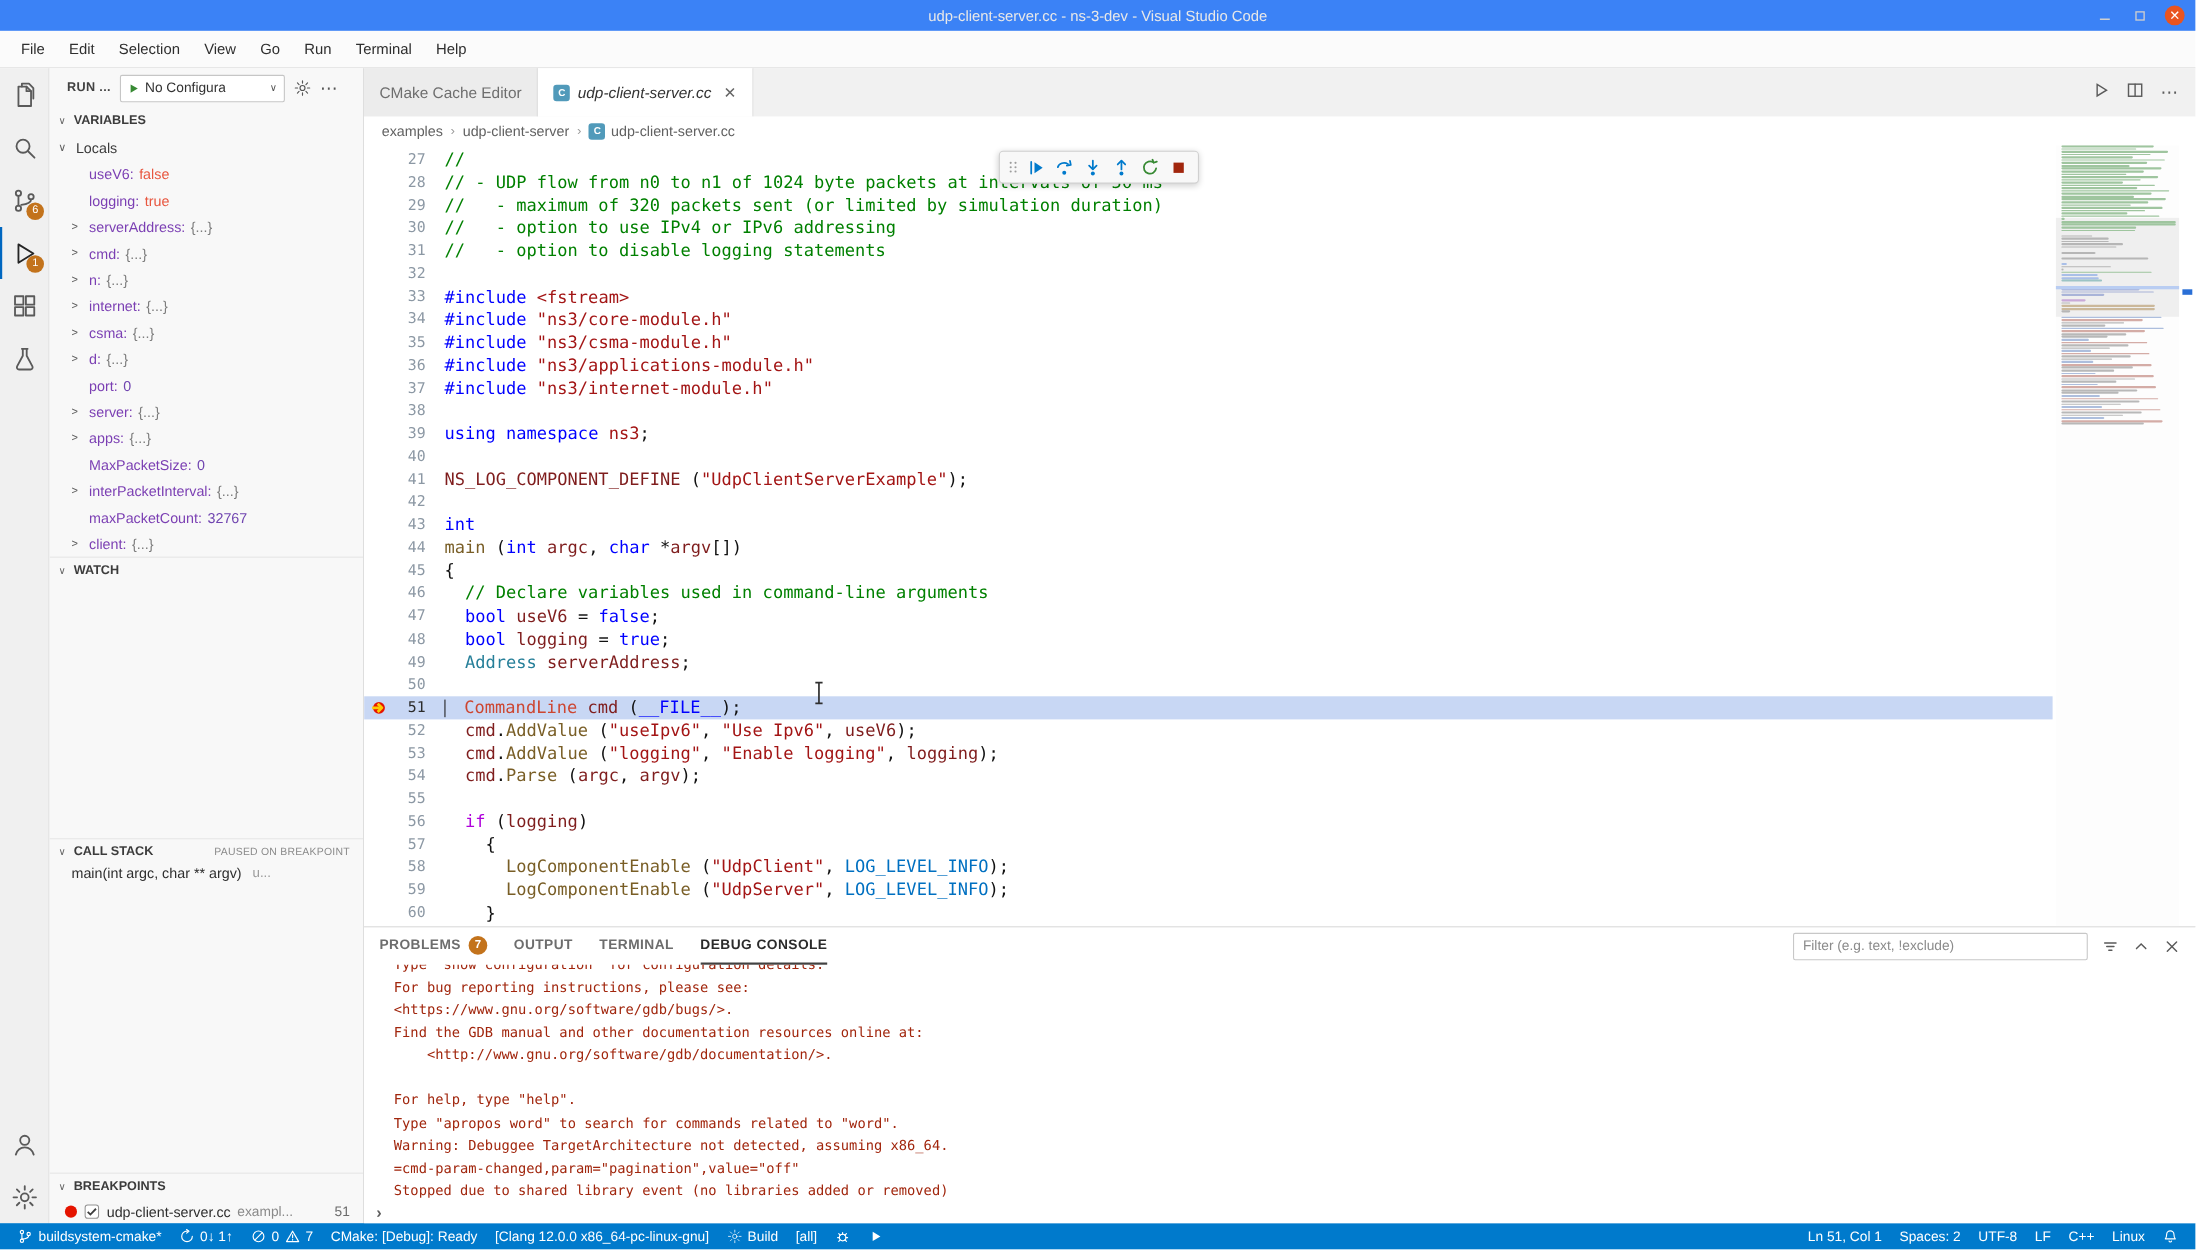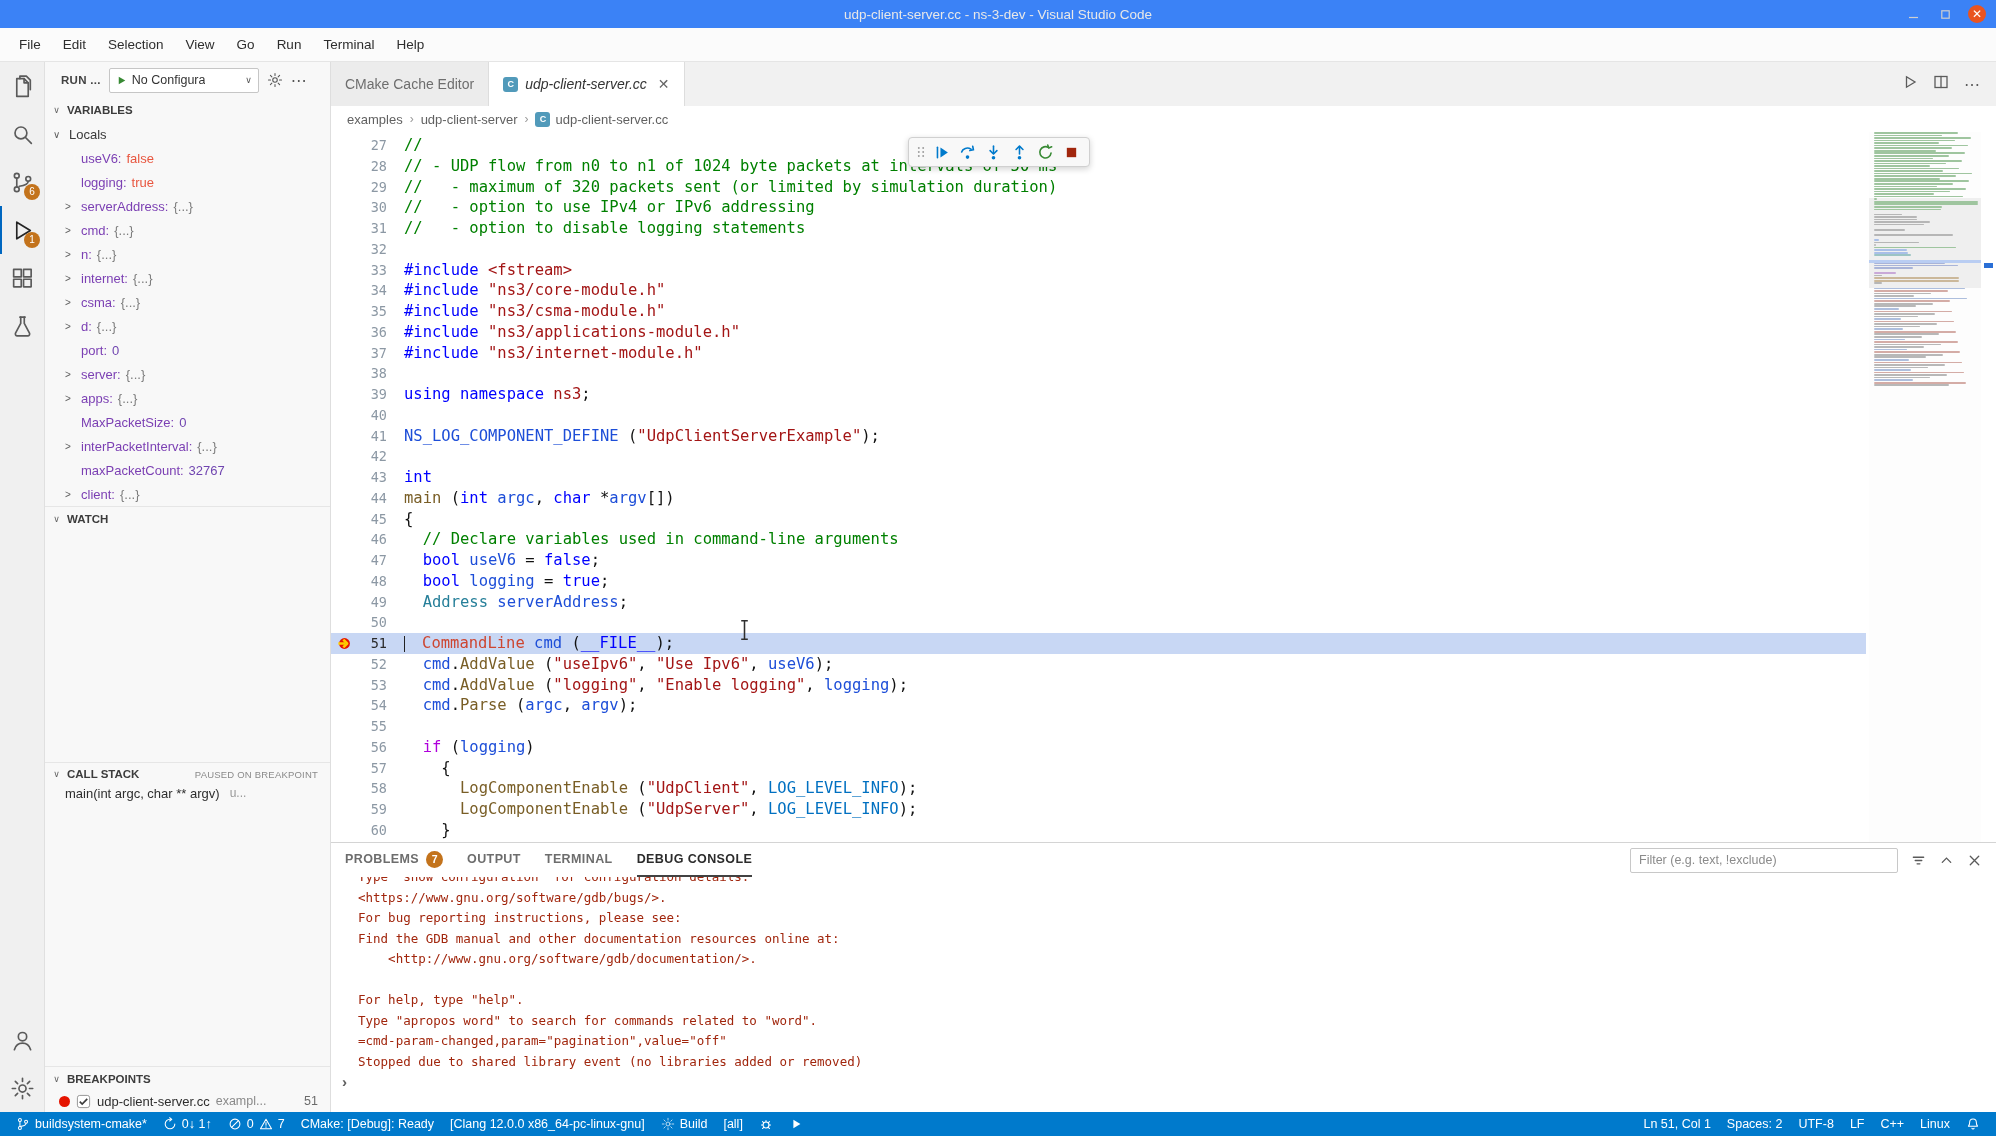--- a/index.html
+++ b/index.html
@@ -95,21 +95,21 @@
   .code-line { display:flex; height:20.75px; position:relative; }
   .code-line.current { background:#c8d7f4; }
   .glyph { width:27px; flex:none; position:relative; }
   .glyph svg { width:17px; height:17px; position:absolute; left:5px; top:2px; }
   .ln { width:46px; flex:none; text-align:right; padding-right:17px; color:#8c98a4; font-size:13.5px; line-height:20.75px;
     font-family:"DejaVu Sans Mono", monospace; }
   .current .ln { color:#2b2b2b; }
   .ltx { white-space:pre; font-size:15.5px; line-height:20.75px; font-family:"DejaVu Sans Mono", monospace; color:#111; }
   .caret { display:inline-block; width:0; border-left:1.6px solid #222; height:16px; vertical-align:text-bottom; margin-right:-1.6px; }
   .tk-pln{color:#111} .tk-com{color:#008000} .tk-kw{color:#0000ff} .tk-ctl{color:#af00db} .tk-str{color:#a31515}
-  .tk-typ{color:#267f99} .tk-typ2{color:#cd4631} .tk-fn{color:#795e26} .tk-var{color:#1d4ed8} .tk-ns{color:#a31515}
+  .tk-typ{color:#267f99} .tk-typ2{color:#cd4631} .tk-fn{color:#795e26} .tk-var{color:#7f1d1d} .tk-ns{color:#a31515}
   .tk-const{color:#0070c1}
 
   .minimap { position:absolute; top:0; right:15px; width:112px; height:100%; background:#fdfdfd; }
   .mm-bar { position:absolute; left:5px; height:1.7px; border-radius:1px; }
   .mm-cur { position:absolute; left:0; width:100%; height:3px; background:#b9cdf2; }
   .mm-slider { position:absolute; left:0; width:100%; background:rgba(0,0,0,.055); }
   .oruler { position:absolute; top:0; right:0; width:15px; height:100%; }
   .om1 { position:absolute; top:131px; left:3px; width:9px; height:5px; background:#2a6fd6; display:block; }
   .ibeam { position:absolute; left:408px; top:487px; z-index:30; }
 
@@ -796,27 +796,28 @@
               </span>
             <span class="picon">
                 <svg viewBox="0 0 16 16">
                   <path d="M3.5 3.5l9 9M12.5 3.5l-9 9"></path>
                 </svg>
               </span>
           </div>
         </div>
         <div class="console" id="console">
             <div class="cl clip">Type "show configuration" for configuration details.</div>
+            <div class="cl">For bug reporting instructions, please see:</div>
             <div class="cl">&lt;https://www.gnu.org/software/gdb/bugs/&gt;.</div>
-            <div class="cl">For bug reporting instructions, please see:</div>
             <div class="cl">Find the GDB manual and other documentation resources online at:</div>
             <div class="cl">    &lt;http://www.gnu.org/software/gdb/documentation/&gt;.</div>
             <div class="cl">&nbsp;</div>
             <div class="cl">For help, type "help".</div>
             <div class="cl">Type "apropos word" to search for commands related to "word".</div>
+            <div class="cl">Warning: Debuggee TargetArchitecture not detected, assuming x86_64.</div>
             <div class="cl">=cmd-param-changed,param="pagination",value="off"</div>
             <div class="cl">Stopped due to shared library event (no libraries added or removed)</div>
           </div>
         <div class="prompt-row"><span>›</span></div>
       </div>
     </div>
   </div>
 
   <div class="statusbar">
     <div class="sb-left" id="sbl">

